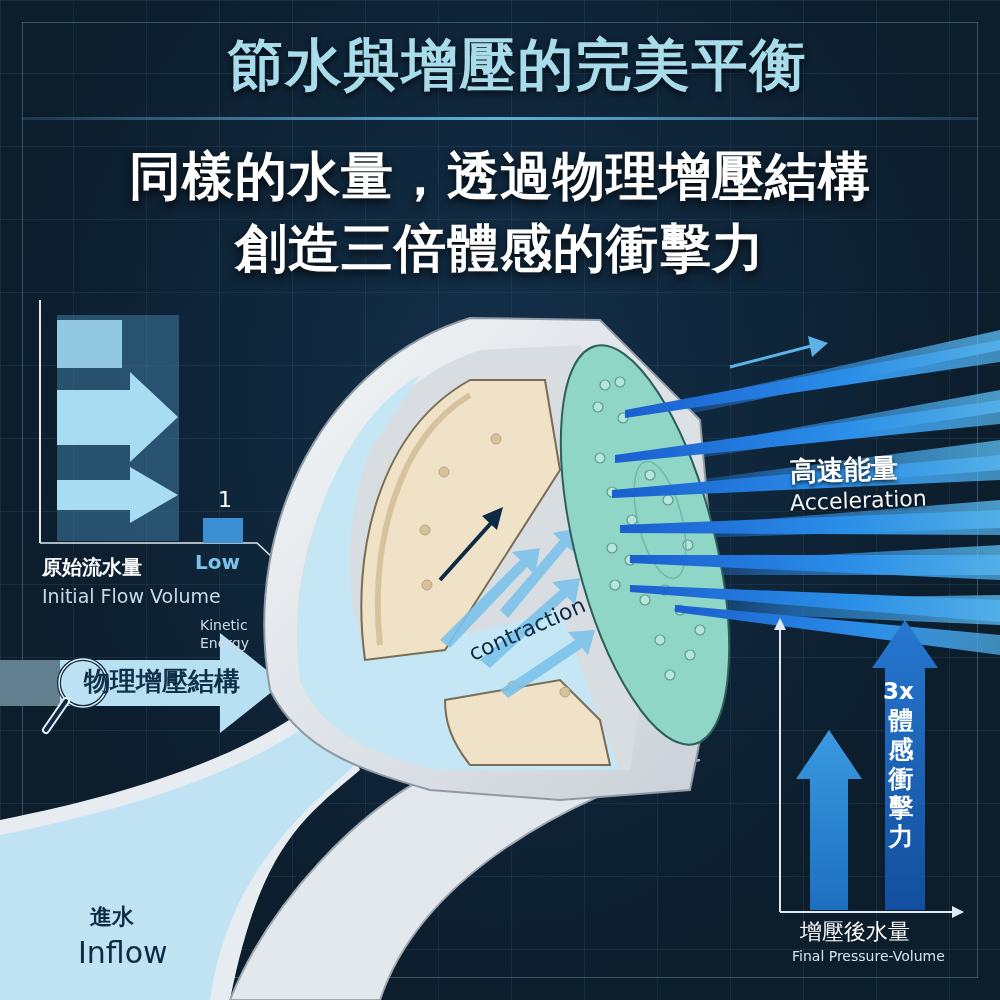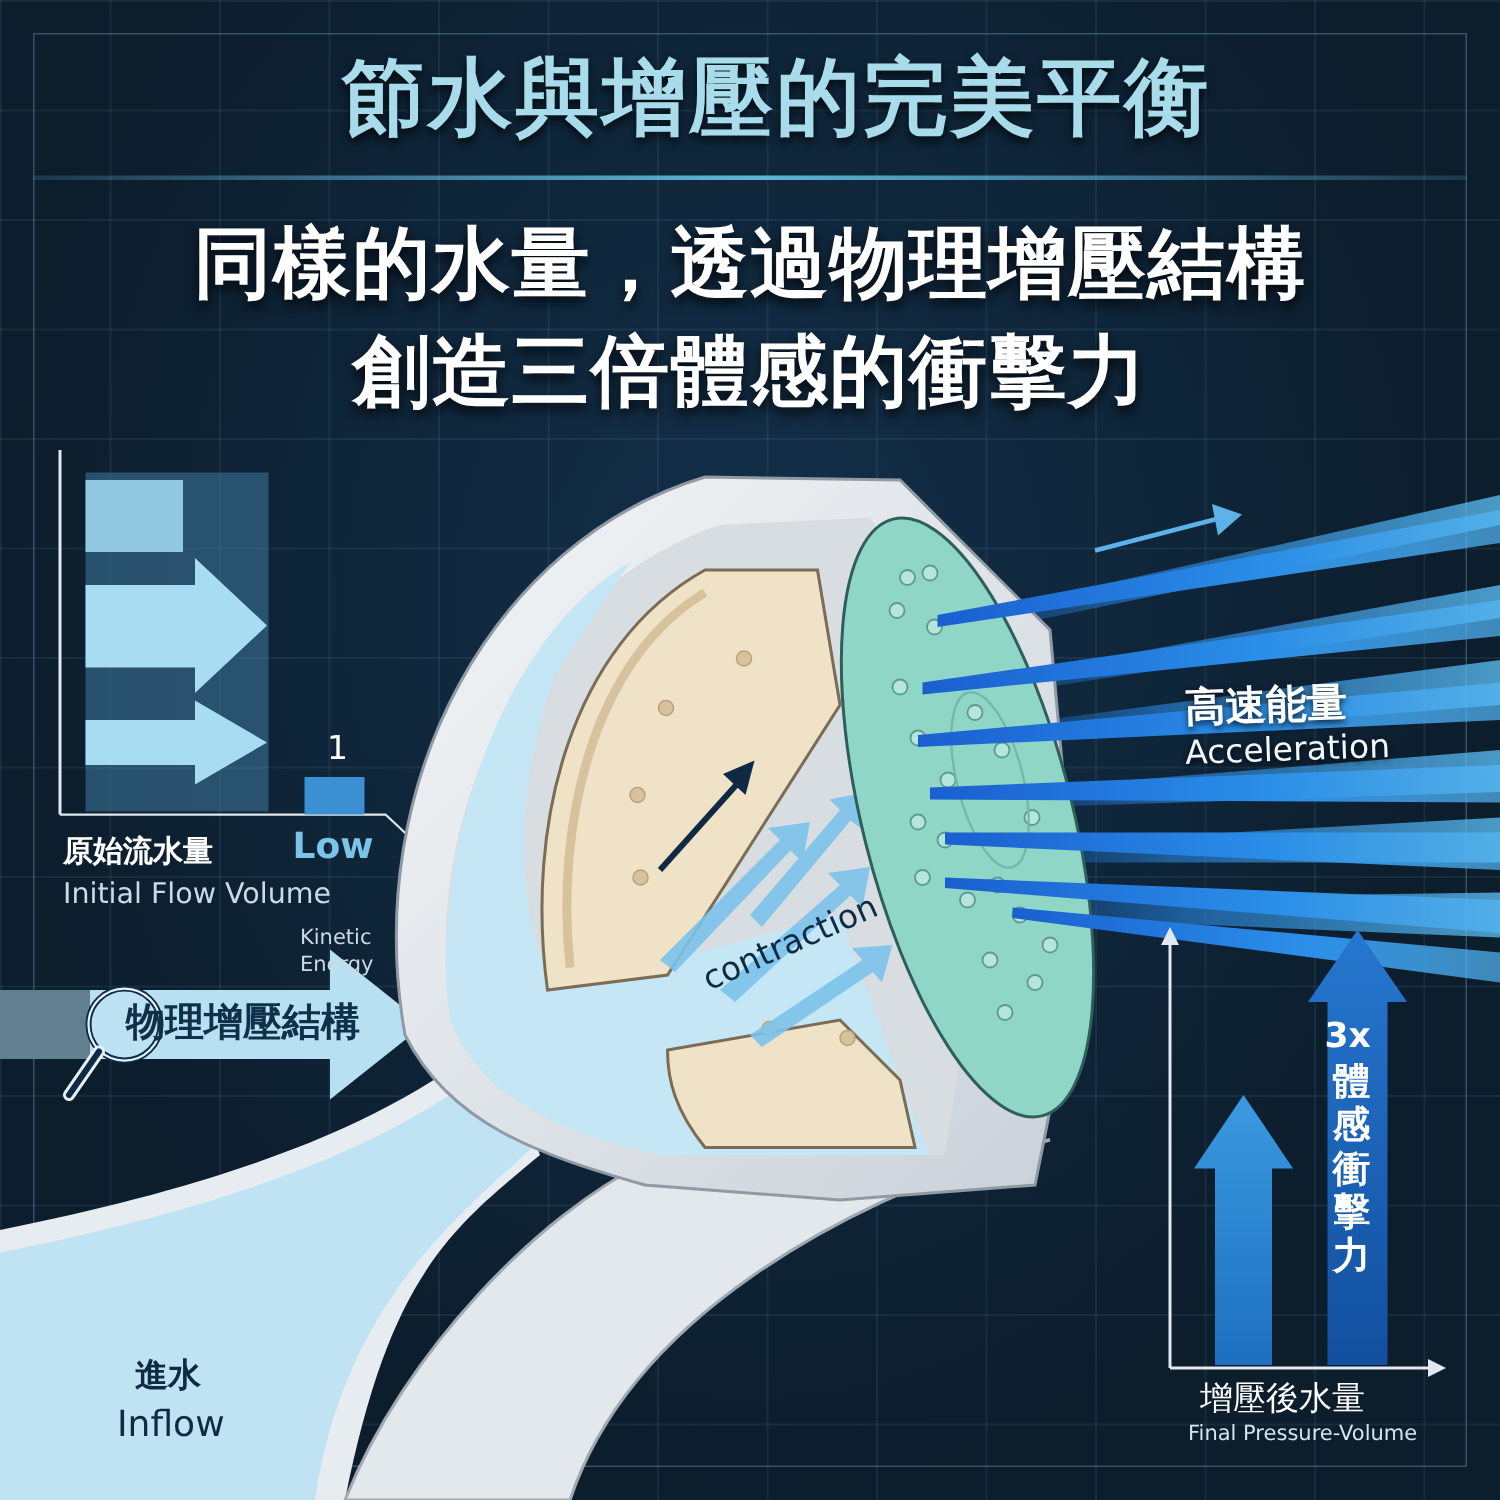--- a/index.html
+++ b/index.html
@@ -15,26 +15,26 @@
   .title-rule { position:absolute; left:22px; right:22px; top:117px; height:3px; background:linear-gradient(90deg, rgba(90,160,200,0.2), #5fb5d9, rgba(90,160,200,0.2)); }
   .subtitle { position:absolute; left:0; right:0; top:140px; text-align:center; color:#ffffff; font-size:52px; font-weight:bold; line-height:72px; text-shadow:0 4px 8px rgba(0,0,0,0.8); letter-spacing:1px; }
   svg.diagram { position:absolute; left:0; top:0; }
   .lbl { position:absolute; }
   .zh-white { color:#fff; font-weight:bold; }
   .lens-label { position:absolute; left:84px; top:664px; font-size:26px; font-weight:bold; color:#10304a; }
   .accel-zh { position:absolute; left:790px; top:452px; font-size:27px; font-weight:bold; color:#fff; text-shadow:0 2px 4px rgba(0,0,0,0.8); transform:rotate(-2deg); }
   .accel-en { position:absolute; left:790px; top:488px; font-size:22px; color:#f0f6fa; text-shadow:0 2px 4px rgba(0,0,0,0.8); transform:rotate(-2deg); }
   .init-zh { position:absolute; left:42px; top:554px; font-size:20px; }
   .init-en { position:absolute; left:42px; top:585px; font-size:19px; color:#c9dbe6; }
-  .low { position:absolute; left:195px; top:550px; font-size:24px; font-weight:bold; color:#7cc3ea; }
+  .low { position:absolute; left:195px; top:550px; font-size:20px; font-weight:bold; color:#7cc3ea; }
   .kinetic { position:absolute; left:200px; top:616px; font-size:14px; color:#c9dbe6; line-height:18px; }
   .one { position:absolute; left:218px; top:487px; font-size:22px; color:#fff; }
   .contraction { position:absolute; left:470px; top:642px; font-size:22px; color:#0e2a44; transform:rotate(-24deg); transform-origin:left center; }
   .inflow-zh { position:absolute; left:90px; top:902px; font-size:22px; font-weight:bold; color:#0e2a44; }
-  .inflow-en { position:absolute; left:78px; top:935px; font-size:24px; color:#0e2a44; }
+  .inflow-en { position:absolute; left:78px; top:935px; font-size:30px; color:#0e2a44; }
   .v3x { position:absolute; left:883px; top:678px; width:36px; text-align:left; color:#fff; font-weight:bold; font-size:23px; }
   .vzh { position:absolute; left:883px; top:706px; width:36px; text-align:center; color:#fff; font-weight:bold; font-size:25px; line-height:29px; }
   .final-zh { position:absolute; left:800px; top:917px; font-size:22px; font-weight:normal; color:#fff;text-align:right; }
   .final-en { position:absolute; left:781px; top:948px; font-size:14px; color:#d4e3ee;margin-left:11px; }
 </style>
 </head>
 <body>
 
 <div class="canvas">
   <div class="frame"></div>

